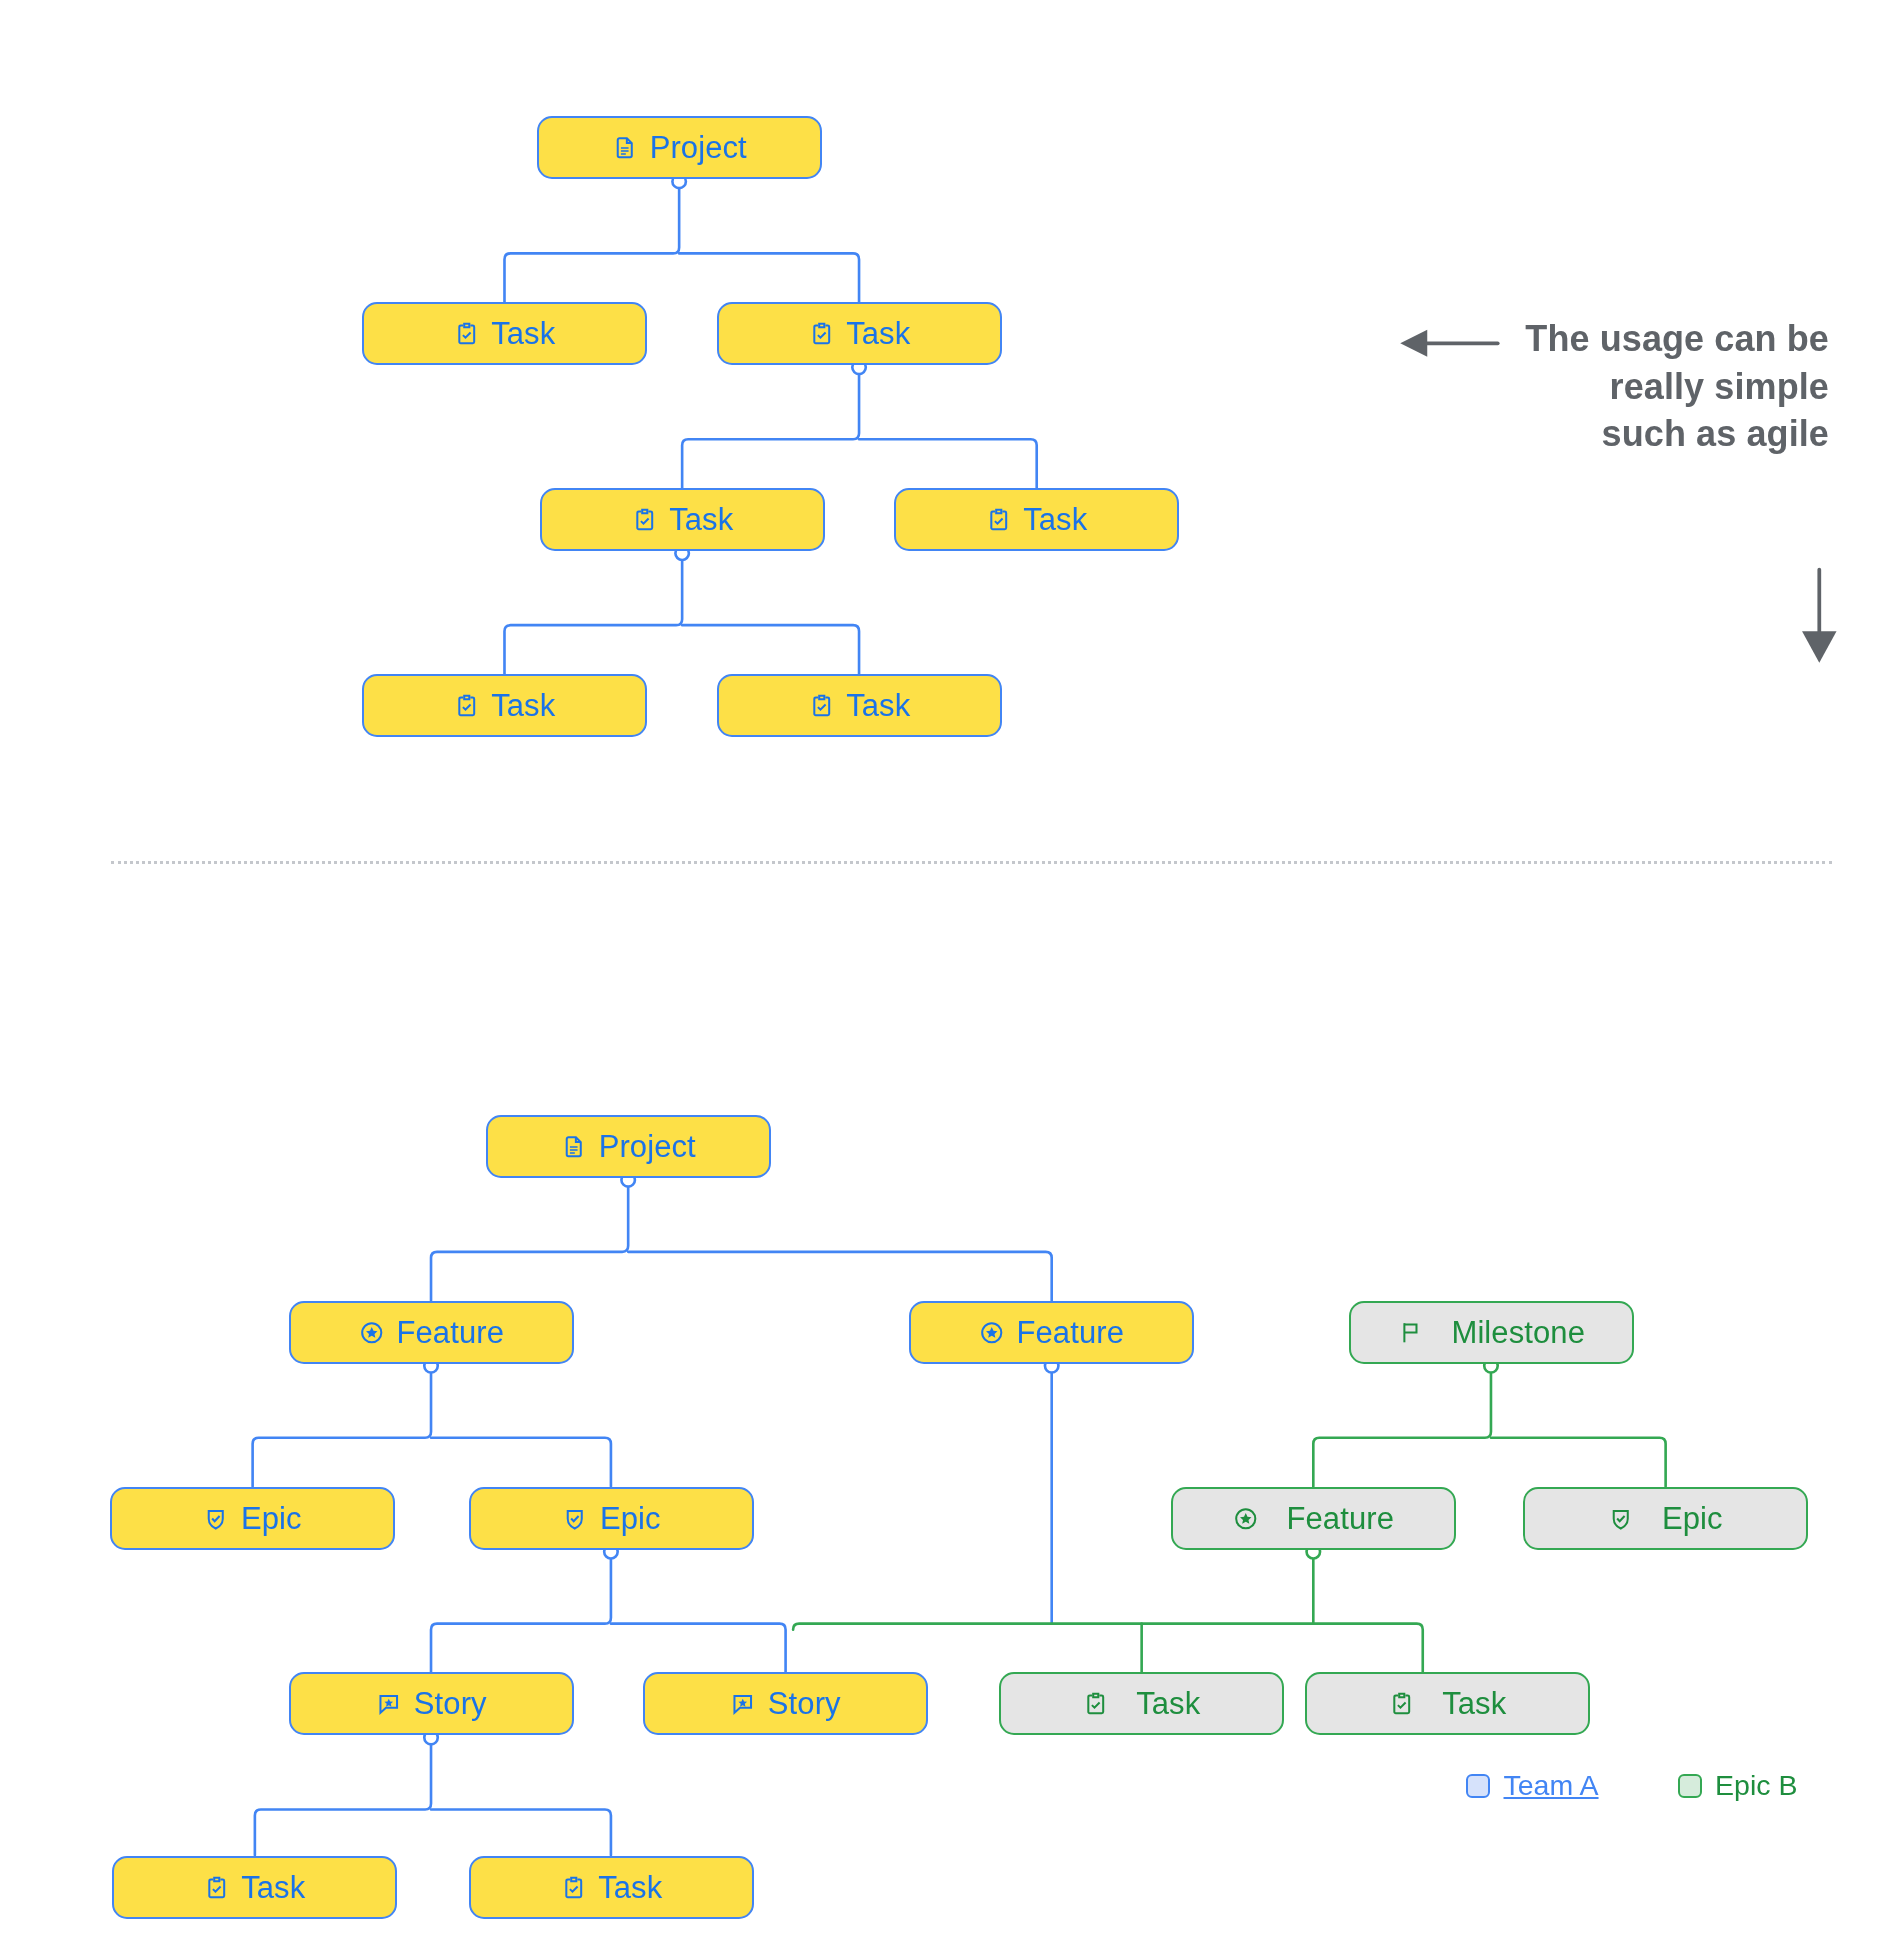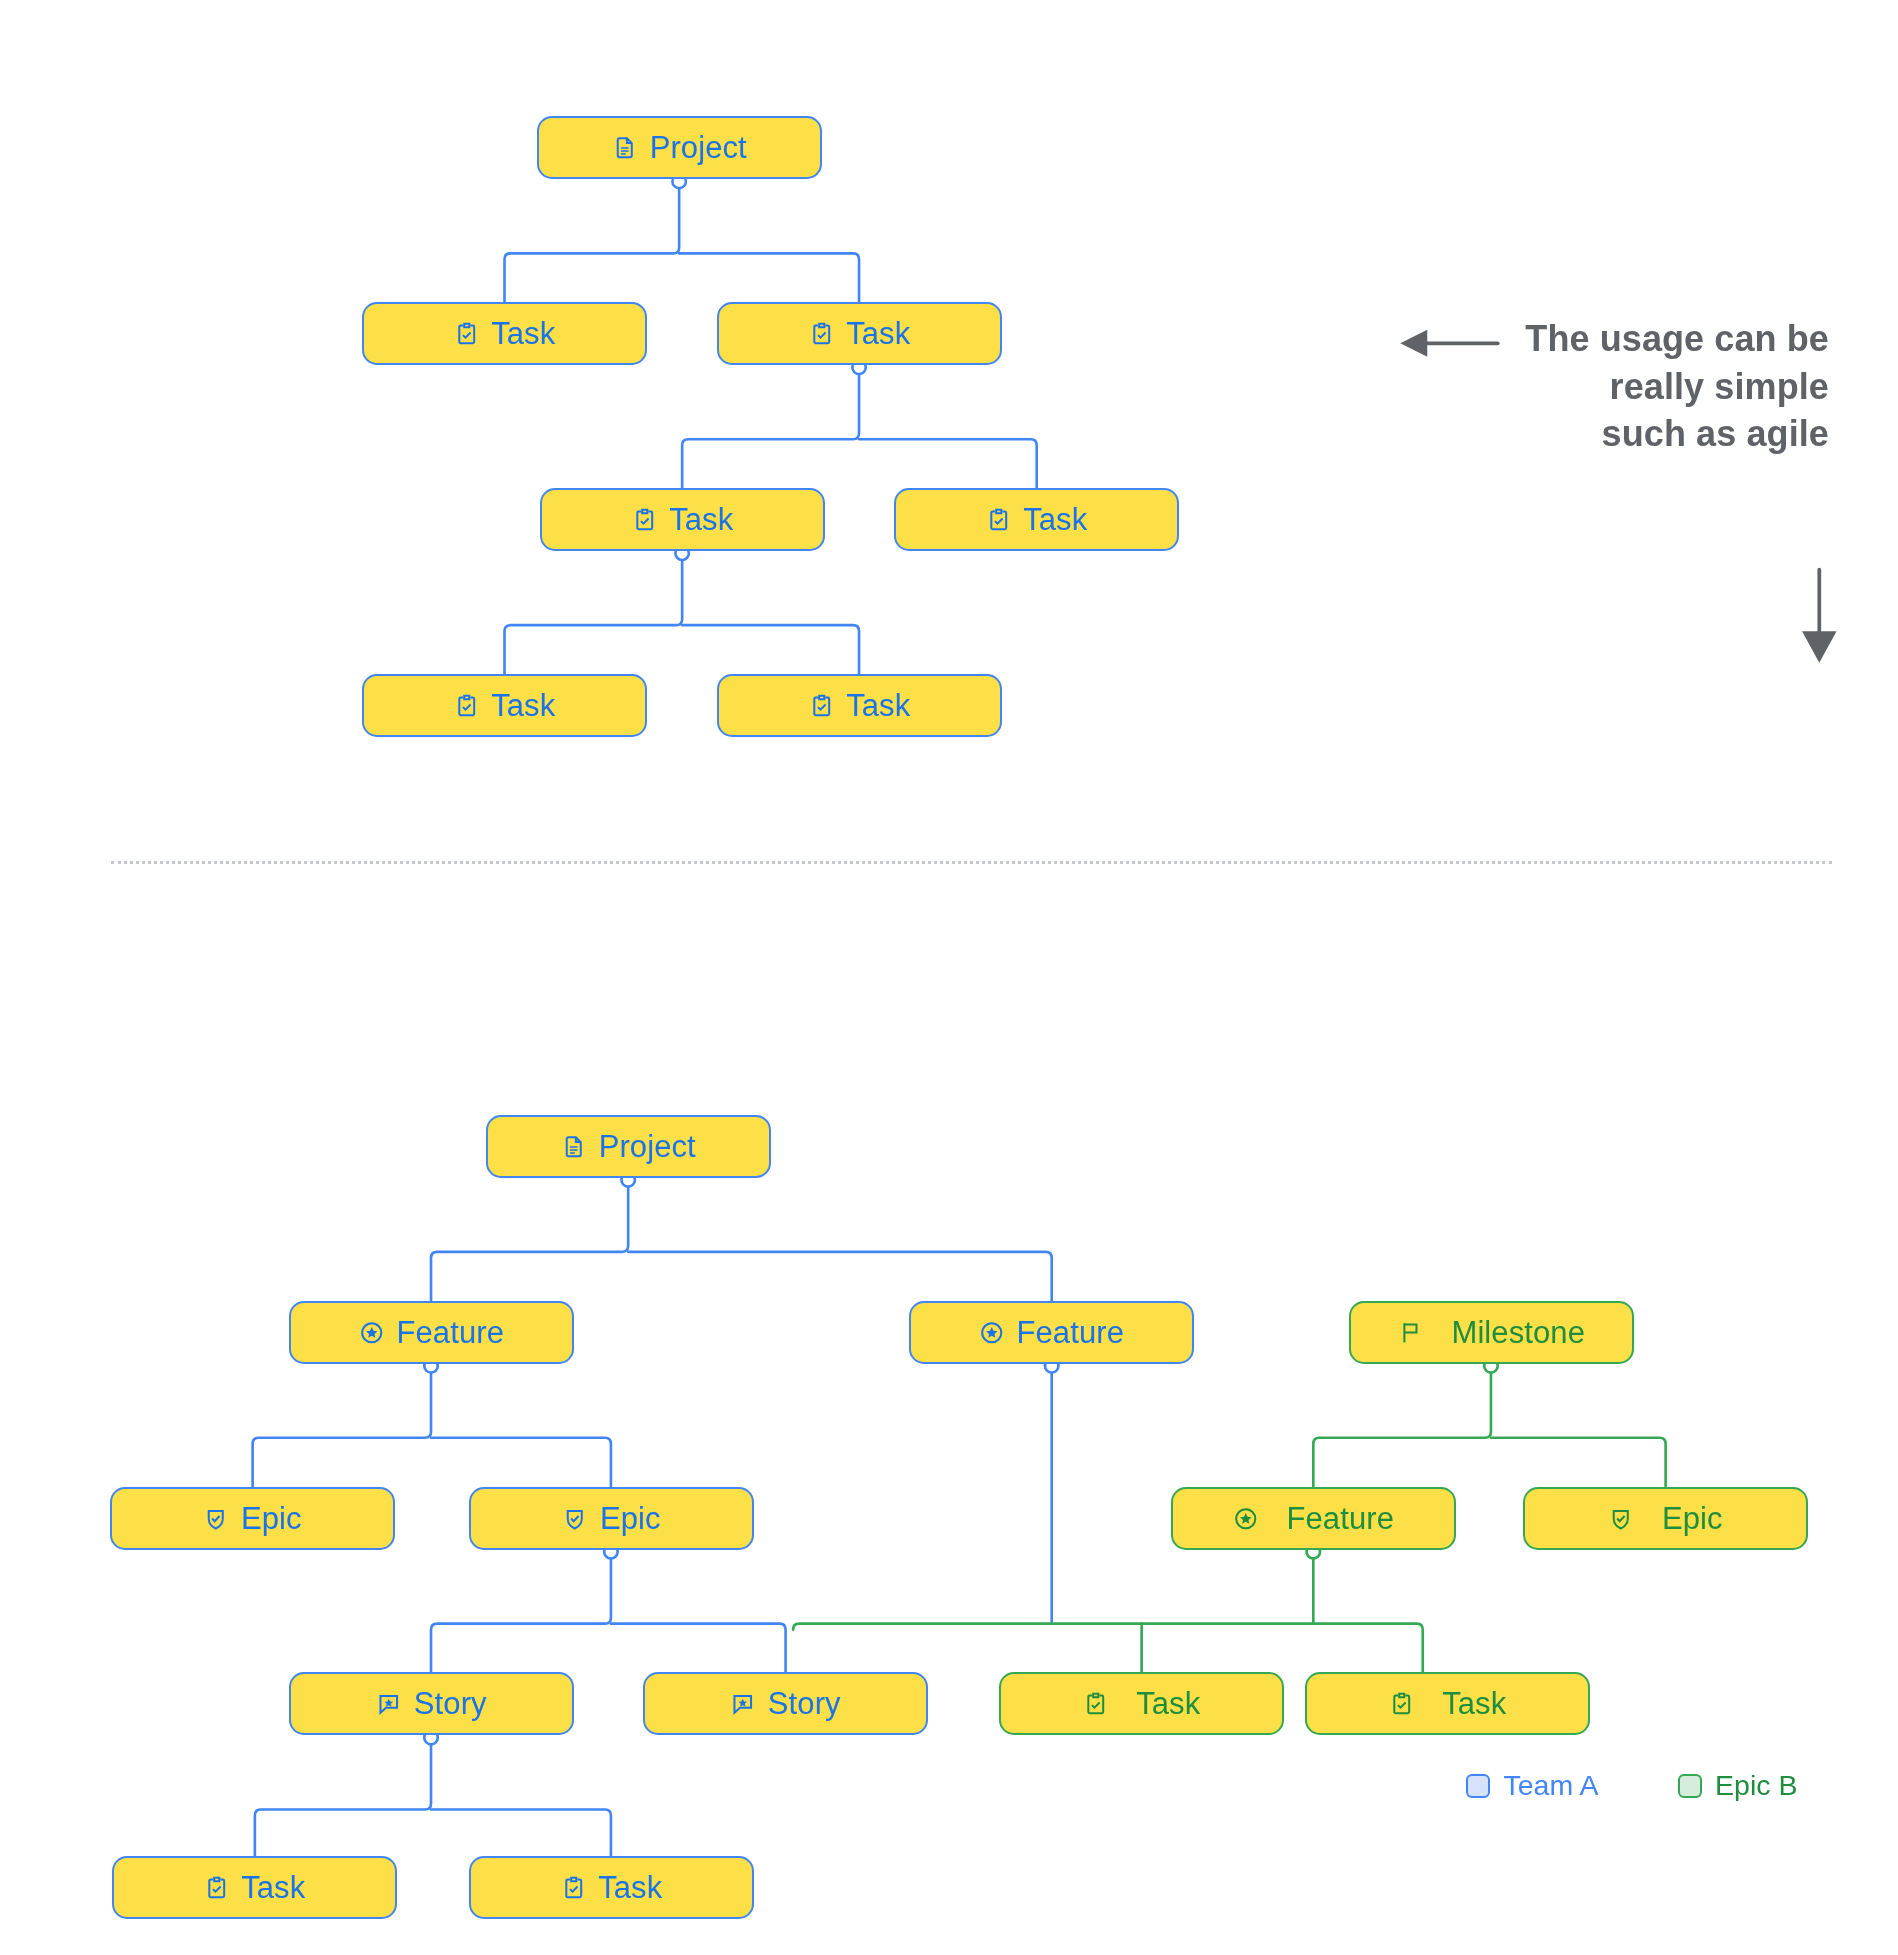--- a/index.html
+++ b/index.html
@@ -18,41 +18,41 @@
     font-size:31px;letter-spacing:0.1px;white-space:nowrap;
   }
   .node .lbl{line-height:1;}
   .node .ico{display:inline-flex;align-items:center;justify-content:center;}
   .node .ico svg{display:block;}
 
   .teamA{background:#fde047;border-color:#4285f4;color:#1a73e8;}
   .teamA .ico svg{stroke:#1a73e8;fill:none;}
   .teamA .ico svg .fillp{fill:#1a73e8;stroke:none;}
 
-  .teamB{background:#fde047;border-color:#34a853;color:#1e8e3e;gap:28px;}
+  .teamB{background:#e5e5e5;border-color:#34a853;color:#1e8e3e;gap:28px;}
   .teamB .ico svg{stroke:#1e8e3e;fill:none;}
   .teamB .ico svg .fillp{fill:#1e8e3e;stroke:none;}
 
   
   .annot{
     position:absolute;color:#5f6368;font-size:36px;line-height:1.32;
     text-align:right;letter-spacing:0.1px;font-weight:bold;
   }
   .annot .ln{display:block;}
 
   
   .divider{
     position:absolute;height:0;border-top:3px dotted #c4c7cc;
   }
 
   
   .legend{position:absolute;display:flex;align-items:center;gap:79px;}
   .legend-item{display:flex;align-items:center;gap:13.5px;font-size:28.5px;}
   .swatch{width:24px;height:24px;border-radius:6px;border:2.2px solid;box-sizing:border-box;}
-  .legend-a{color:#4285f4;}
+  .legend-a{color:#4285f4;text-decoration:underline;}
   .legend-a .swatch{background:#d6e2fb;border-color:#4285f4;}
   .legend-b{color:#1e8e3e;}
   .legend-b .swatch{background:#d6ecdc;border-color:#34a853;}
 </style>
 </head>
 <body>
 
 <div id="canvas">
 
   <svg class="wires" viewBox="0 0 2532 2608">

